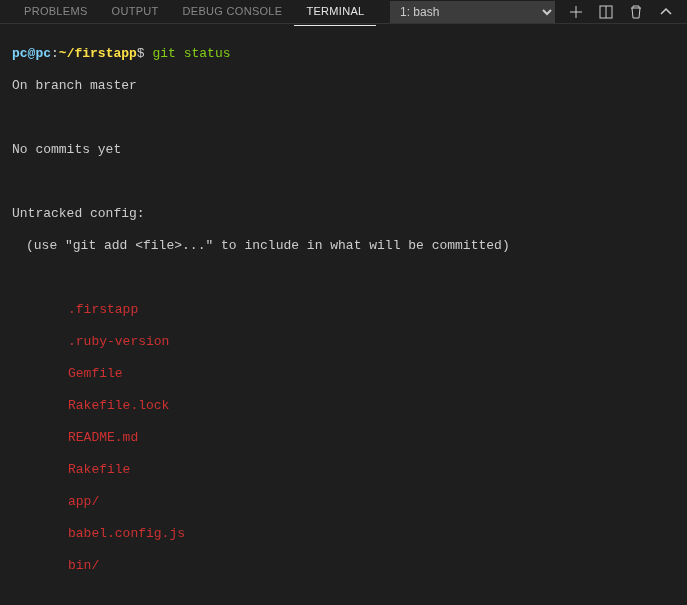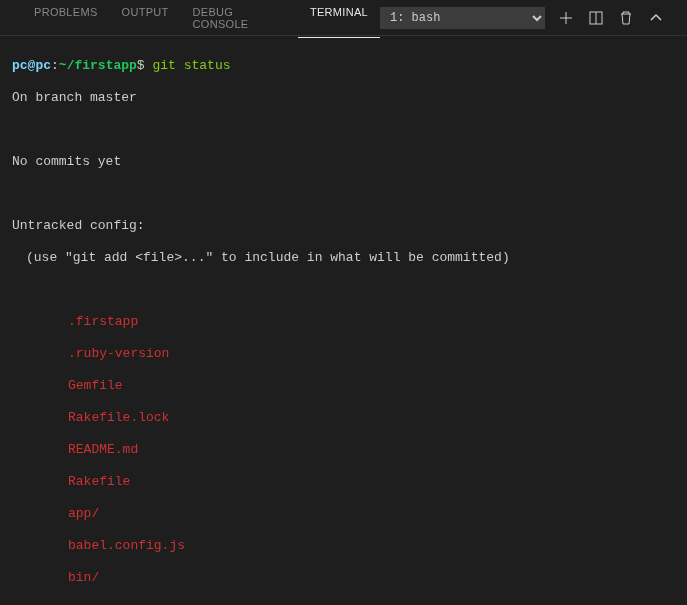--- a/index.html
+++ b/index.html
@@ -8,22 +8,22 @@
       color: #cccccc;
       font-family: Consolas, 'Courier New', monospace;
       font-size: 13px;
       width: 687px;
       height: 605px;
       overflow: hidden;
     }
     .panel-header {
       display: flex;
       align-items: center;
-      height: 36px;
-      padding: 0 22px;
+      height: 24px;
+      padding: 0 12px;
       border-bottom: 1px solid #333;
       font-family: -apple-system, BlinkMacSystemFont, 'Segoe UI', sans-serif;
       font-size: 11px;
     }
     .tabs {
       display: flex;
       gap: 0;
     }
     .tab {
       padding: 8px 12px;
@@ -42,39 +42,39 @@
       align-items: center;
       gap: 12px;
     }
     .select-shell {
       background: #3c3c3c;
       color: #ccc;
       border: none;
       padding: 3px 6px;
       font-size: 12px;
       width: 165px;
-      font-family: Liberation Mono, monospace;
+      font-family: Liberation Sans, sans-serif;
     }
     .icon-btn {
       color: #ccc;
       cursor: pointer;
       display: flex;
       align-items: center;
       justify-content: center;
       width: 18px;
       height: 18px;
     }
     .icon-btn svg { width: 16px; height: 16px; }
     .terminal {
       padding: 6px 12px;
       line-height: 16px;
       white-space: pre;
     }
     .prompt-user { color: #7dd3fc; font-weight: bold; }
-    .prompt-path { color: #22c55e; font-weight: bold; }
+    .prompt-path { color: #fde047; font-weight: bold; }
     .prompt-dollar { color: #cccccc; }
     .cmd { color: #84cc16; margin-top: 11px; }
     .output { color: #cccccc; }
     .untracked { color: #cd3131; }
     .line { display: block; }
     .indent-hint { padding-left: 14px; }
     .indent-files { padding-left: 56px; }
   </style>
 </head>
 <body>

